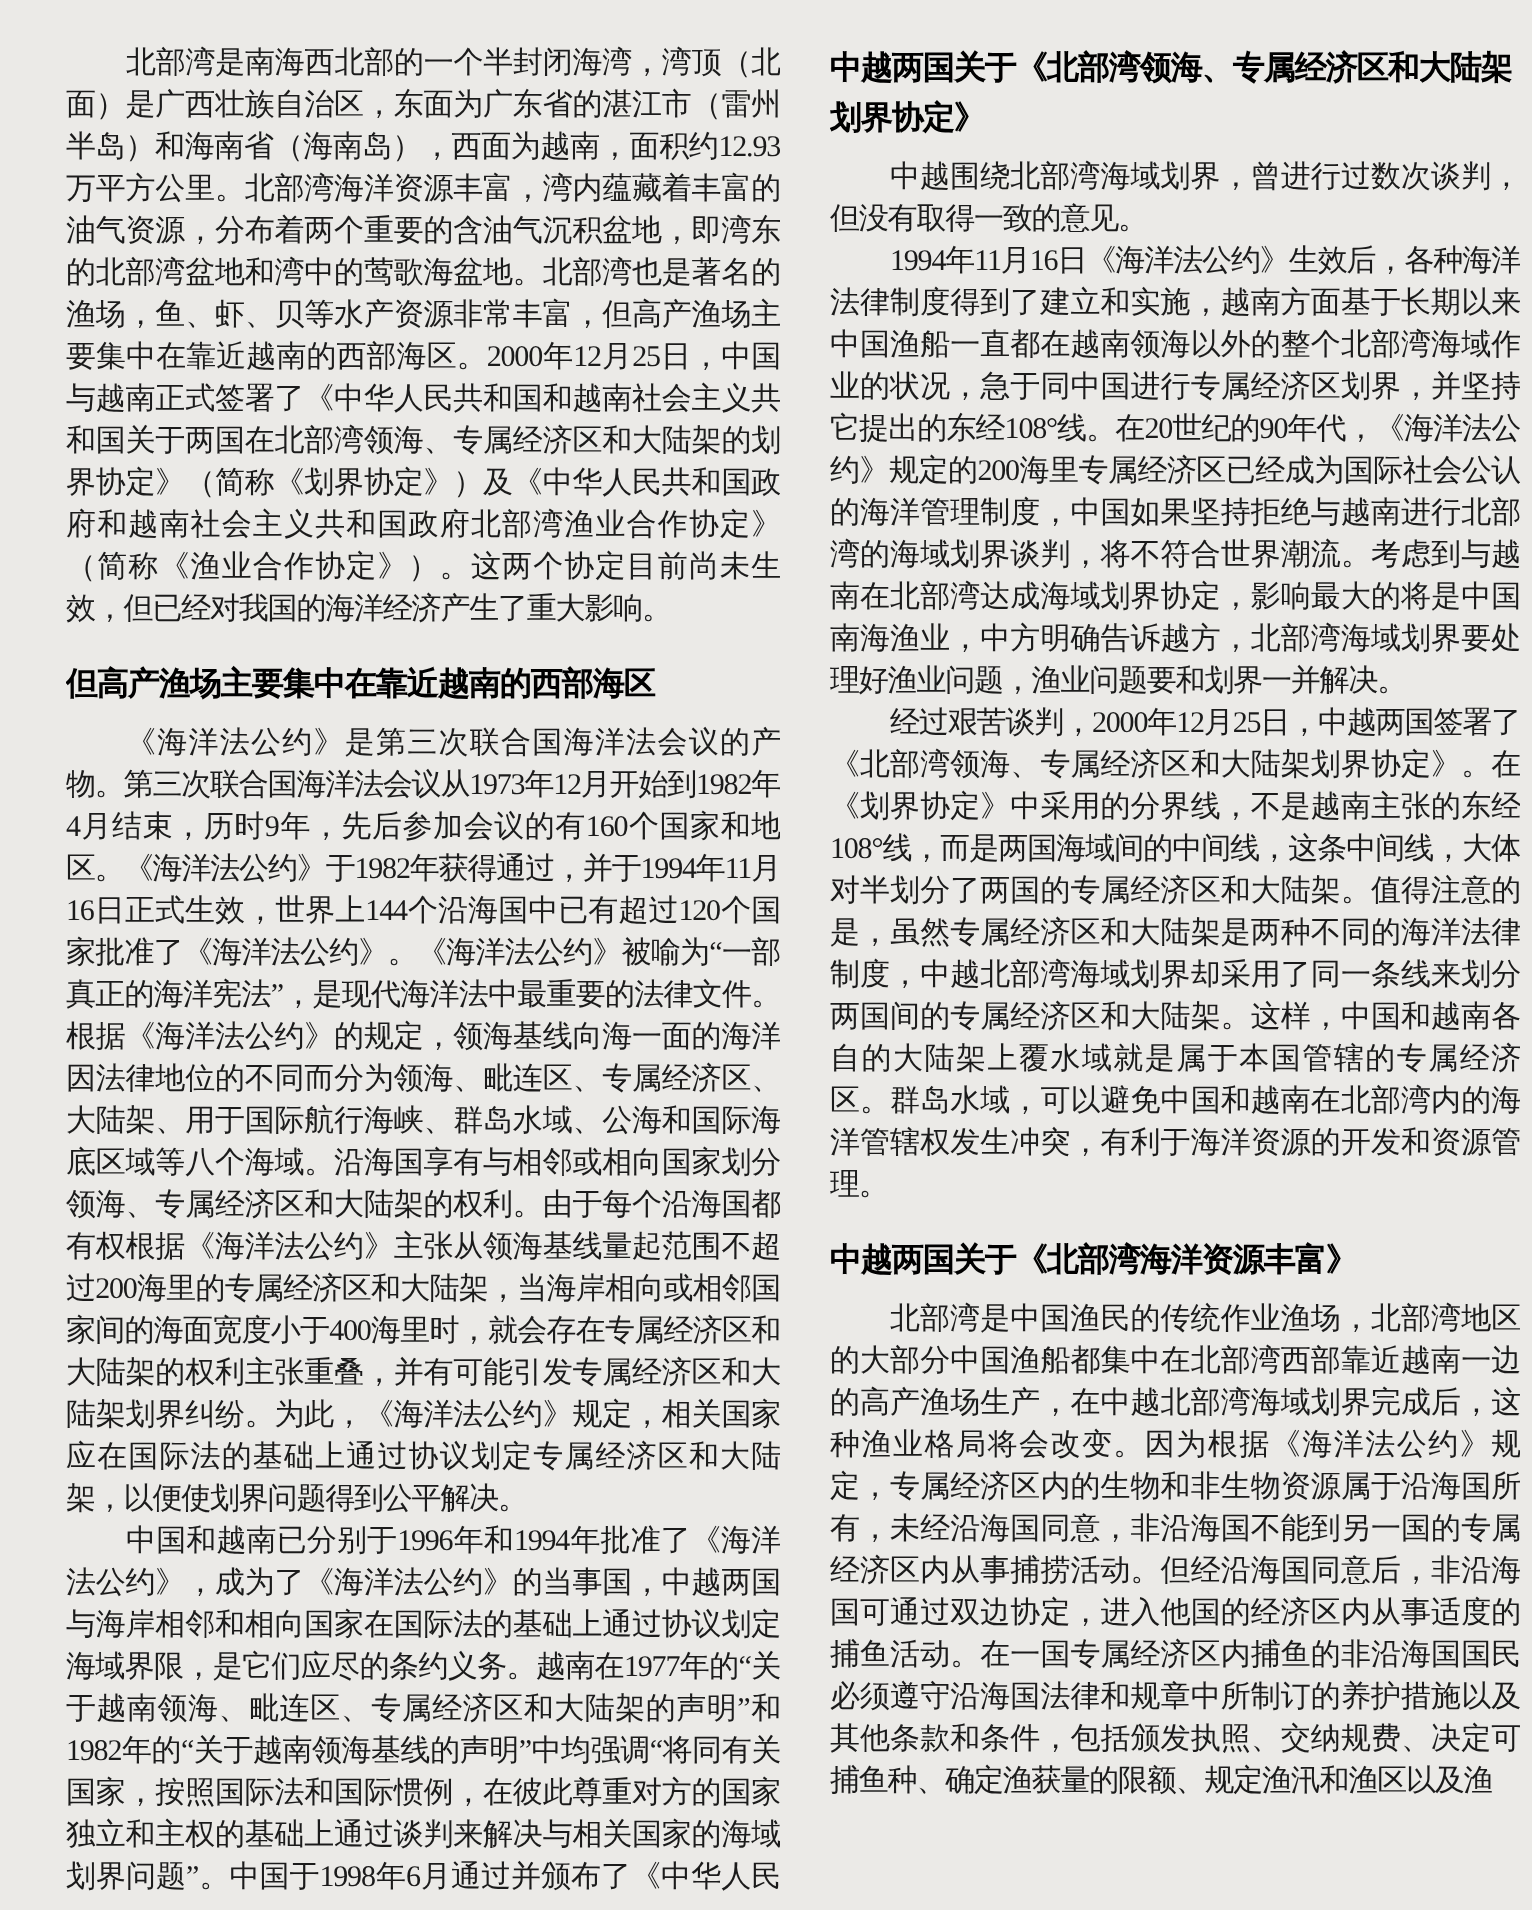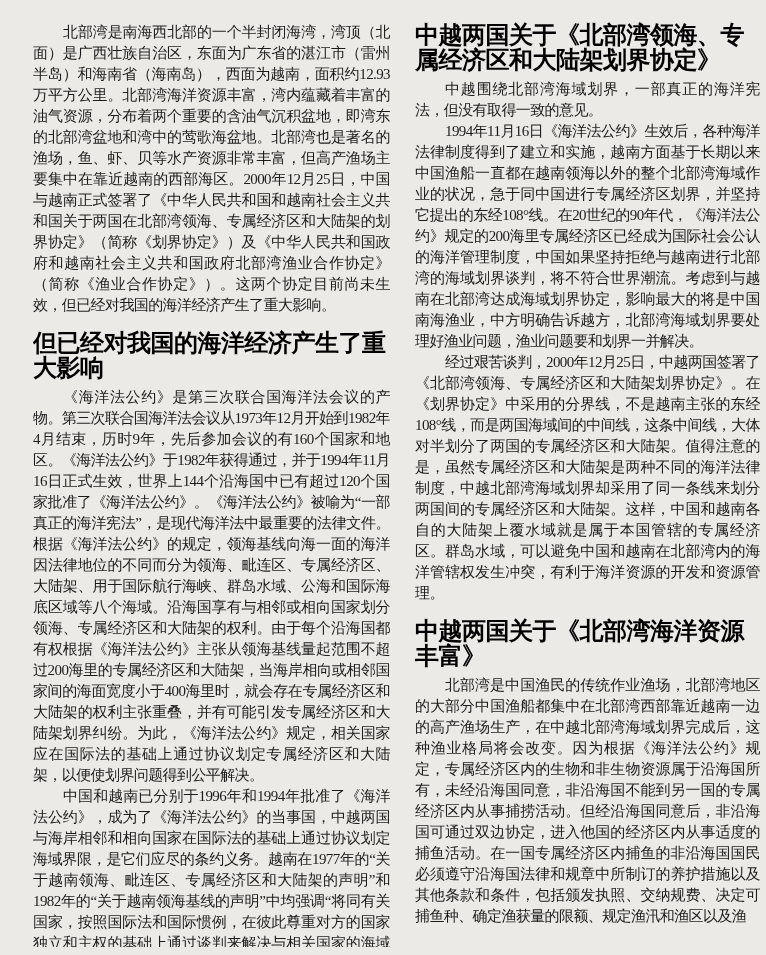--- a/index.html
+++ b/index.html
@@ -38,45 +38,45 @@
     letter-spacing: -0.6px;
     text-align: justify;
     color: #1b1b1b;
     font-family: "Liberation Serif", "DejaVu Serif", serif;
   }
   p.body-para.indent {
     text-indent: 2em;
   }
   h2.section-heading {
     margin: 14px 0 7px 0;
-    font-size: 24px;
+    font-size: 16px;
     line-height: 25px;
     font-weight: bold;
     color: #000;
     letter-spacing: -0.5px;
     text-align: left;
     font-family: "Liberation Sans", "DejaVu Sans", sans-serif;
   }
   h2.section-heading:first-child {
     margin-top: 0;
   }
 </style>
 </head>
 <body>
 
 <div class="page" style="background: rgb(235, 234, 231);">
   <div class="columns">
     <div class="col col-left">
         <p class="body-para indent">北部湾是南海西北部的一个半封闭海湾，湾顶（北面）是广西壮族自治区，东面为广东省的湛江市（雷州半岛）和海南省（海南岛），西面为越南，面积约12.93万平方公里。北部湾海洋资源丰富，湾内蕴藏着丰富的油气资源，分布着两个重要的含油气沉积盆地，即湾东的北部湾盆地和湾中的莺歌海盆地。北部湾也是著名的渔场，鱼、虾、贝等水产资源非常丰富，但高产渔场主要集中在靠近越南的西部海区。2000年12月25日，中国与越南正式签署了《中华人民共和国和越南社会主义共和国关于两国在北部湾领海、专属经济区和大陆架的划界协定》（简称《划界协定》）及《中华人民共和国政府和越南社会主义共和国政府北部湾渔业合作协定》（简称《渔业合作协定》）。这两个协定目前尚未生效，但已经对我国的海洋经济产生了重大影响。</p>
-        <h2 class="section-heading">但已经对我国的海洋经济产生了重大影响</h2>
+        <h2 class="section-heading">但高产渔场主要集中在靠近越南的西部海区</h2>
         <p class="body-para indent">《海洋法公约》是第三次联合国海洋法会议的产物。第三次联合国海洋法会议从1973年12月开始到1982年4月结束，历时9年，先后参加会议的有160个国家和地区。《海洋法公约》于1982年获得通过，并于1994年11月16日正式生效，世界上144个沿海国中已有超过120个国家批准了《海洋法公约》。《海洋法公约》被喻为“一部真正的海洋宪法”，是现代海洋法中最重要的法律文件。根据《海洋法公约》的规定，领海基线向海一面的海洋因法律地位的不同而分为领海、毗连区、专属经济区、大陆架、用于国际航行海峡、群岛水域、公海和国际海底区域等八个海域。沿海国享有与相邻或相向国家划分领海、专属经济区和大陆架的权利。由于每个沿海国都有权根据《海洋法公约》主张从领海基线量起范围不超过200海里的专属经济区和大陆架，当海岸相向或相邻国家间的海面宽度小于400海里时，就会存在专属经济区和大陆架的权利主张重叠，并有可能引发专属经济区和大陆架划界纠纷。为此，《海洋法公约》规定，相关国家应在国际法的基础上通过协议划定专属经济区和大陆架，以便使划界问题得到公平解决。</p>
         <p class="body-para indent">中国和越南已分别于1996年和1994年批准了《海洋法公约》，成为了《海洋法公约》的当事国，中越两国与海岸相邻和相向国家在国际法的基础上通过协议划定海域界限，是它们应尽的条约义务。越南在1977年的“关于越南领海、毗连区、专属经济区和大陆架的声明”和1982年的“关于越南领海基线的声明”中均强调“将同有关国家，按照国际法和国际惯例，在彼此尊重对方的国家独立和主权的基础上通过谈判来解决与相关国家的海域划界问题”。中国于1998年6月通过并颁布了《中华人民共和国专属经济区和大陆架法》，建立了中国的专属经济区制度。中国政府强调，在出现专属经济区和大陆架的主张重叠时，中国将与海岸相向和相邻国家</p>
       </div>
     <div class="col col-right">
         <h2 class="section-heading">中越两国关于《北部湾领海、专属经济区和大陆架划界协定》</h2>
-        <p class="body-para indent">中越围绕北部湾海域划界，一部真正的海洋宪法，但没有取得一致的意见。</p>
+        <p class="body-para indent">中越围绕北部湾海域划界，曾进行过数次谈判，但没有取得一致的意见。</p>
         <p class="body-para indent">1994年11月16日《海洋法公约》生效后，各种海洋法律制度得到了建立和实施，越南方面基于长期以来中国渔船一直都在越南领海以外的整个北部湾海域作业的状况，急于同中国进行专属经济区划界，并坚持它提出的东经108°线。在20世纪的90年代，《海洋法公约》规定的200海里专属经济区已经成为国际社会公认的海洋管理制度，中国如果坚持拒绝与越南进行北部湾的海域划界谈判，将不符合世界潮流。考虑到与越南在北部湾达成海域划界协定，影响最大的将是中国南海渔业，中方明确告诉越方，北部湾海域划界要处理好渔业问题，渔业问题要和划界一并解决。</p>
         <p class="body-para indent">经过艰苦谈判，2000年12月25日，中越两国签署了《北部湾领海、专属经济区和大陆架划界协定》。在《划界协定》中采用的分界线，不是越南主张的东经108°线，而是两国海域间的中间线，这条中间线，大体对半划分了两国的专属经济区和大陆架。值得注意的是，虽然专属经济区和大陆架是两种不同的海洋法律制度，中越北部湾海域划界却采用了同一条线来划分两国间的专属经济区和大陆架。这样，中国和越南各自的大陆架上覆水域就是属于本国管辖的专属经济区。群岛水域，可以避免中国和越南在北部湾内的海洋管辖权发生冲突，有利于海洋资源的开发和资源管理。</p>
         <h2 class="section-heading">中越两国关于《北部湾海洋资源丰富》</h2>
         <p class="body-para indent">北部湾是中国渔民的传统作业渔场，北部湾地区的大部分中国渔船都集中在北部湾西部靠近越南一边的高产渔场生产，在中越北部湾海域划界完成后，这种渔业格局将会改变。因为根据《海洋法公约》规定，专属经济区内的生物和非生物资源属于沿海国所有，未经沿海国同意，非沿海国不能到另一国的专属经济区内从事捕捞活动。但经沿海国同意后，非沿海国可通过双边协定，进入他国的经济区内从事适度的捕鱼活动。在一国专属经济区内捕鱼的非沿海国国民必须遵守沿海国法律和规章中所制订的养护措施以及其他条款和条件，包括颁发执照、交纳规费、决定可捕鱼种、确定渔获量的限额、规定渔汛和渔区以及渔</p>
       </div>
   </div>
 </div>
 
 </body></html>

